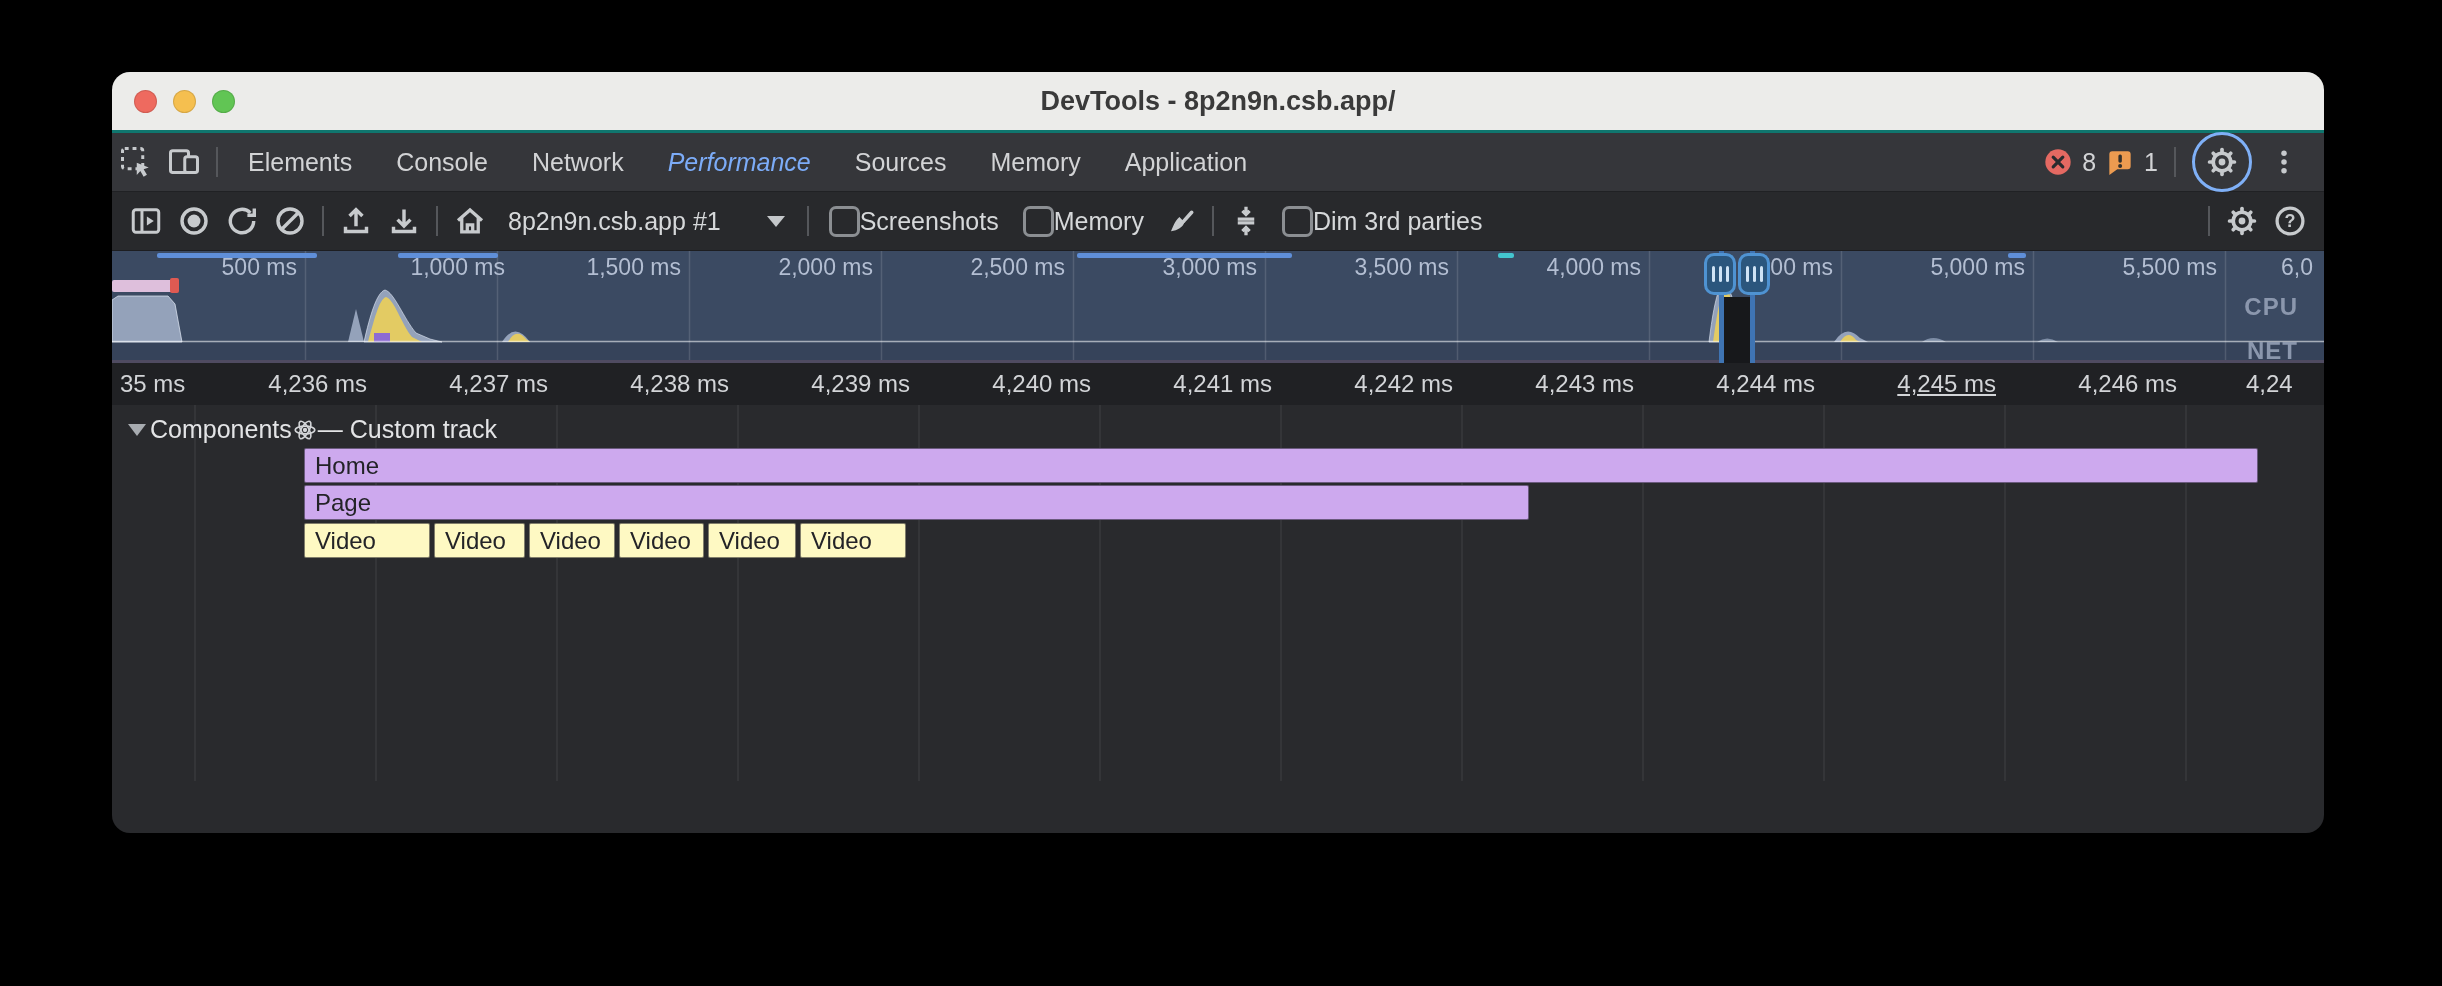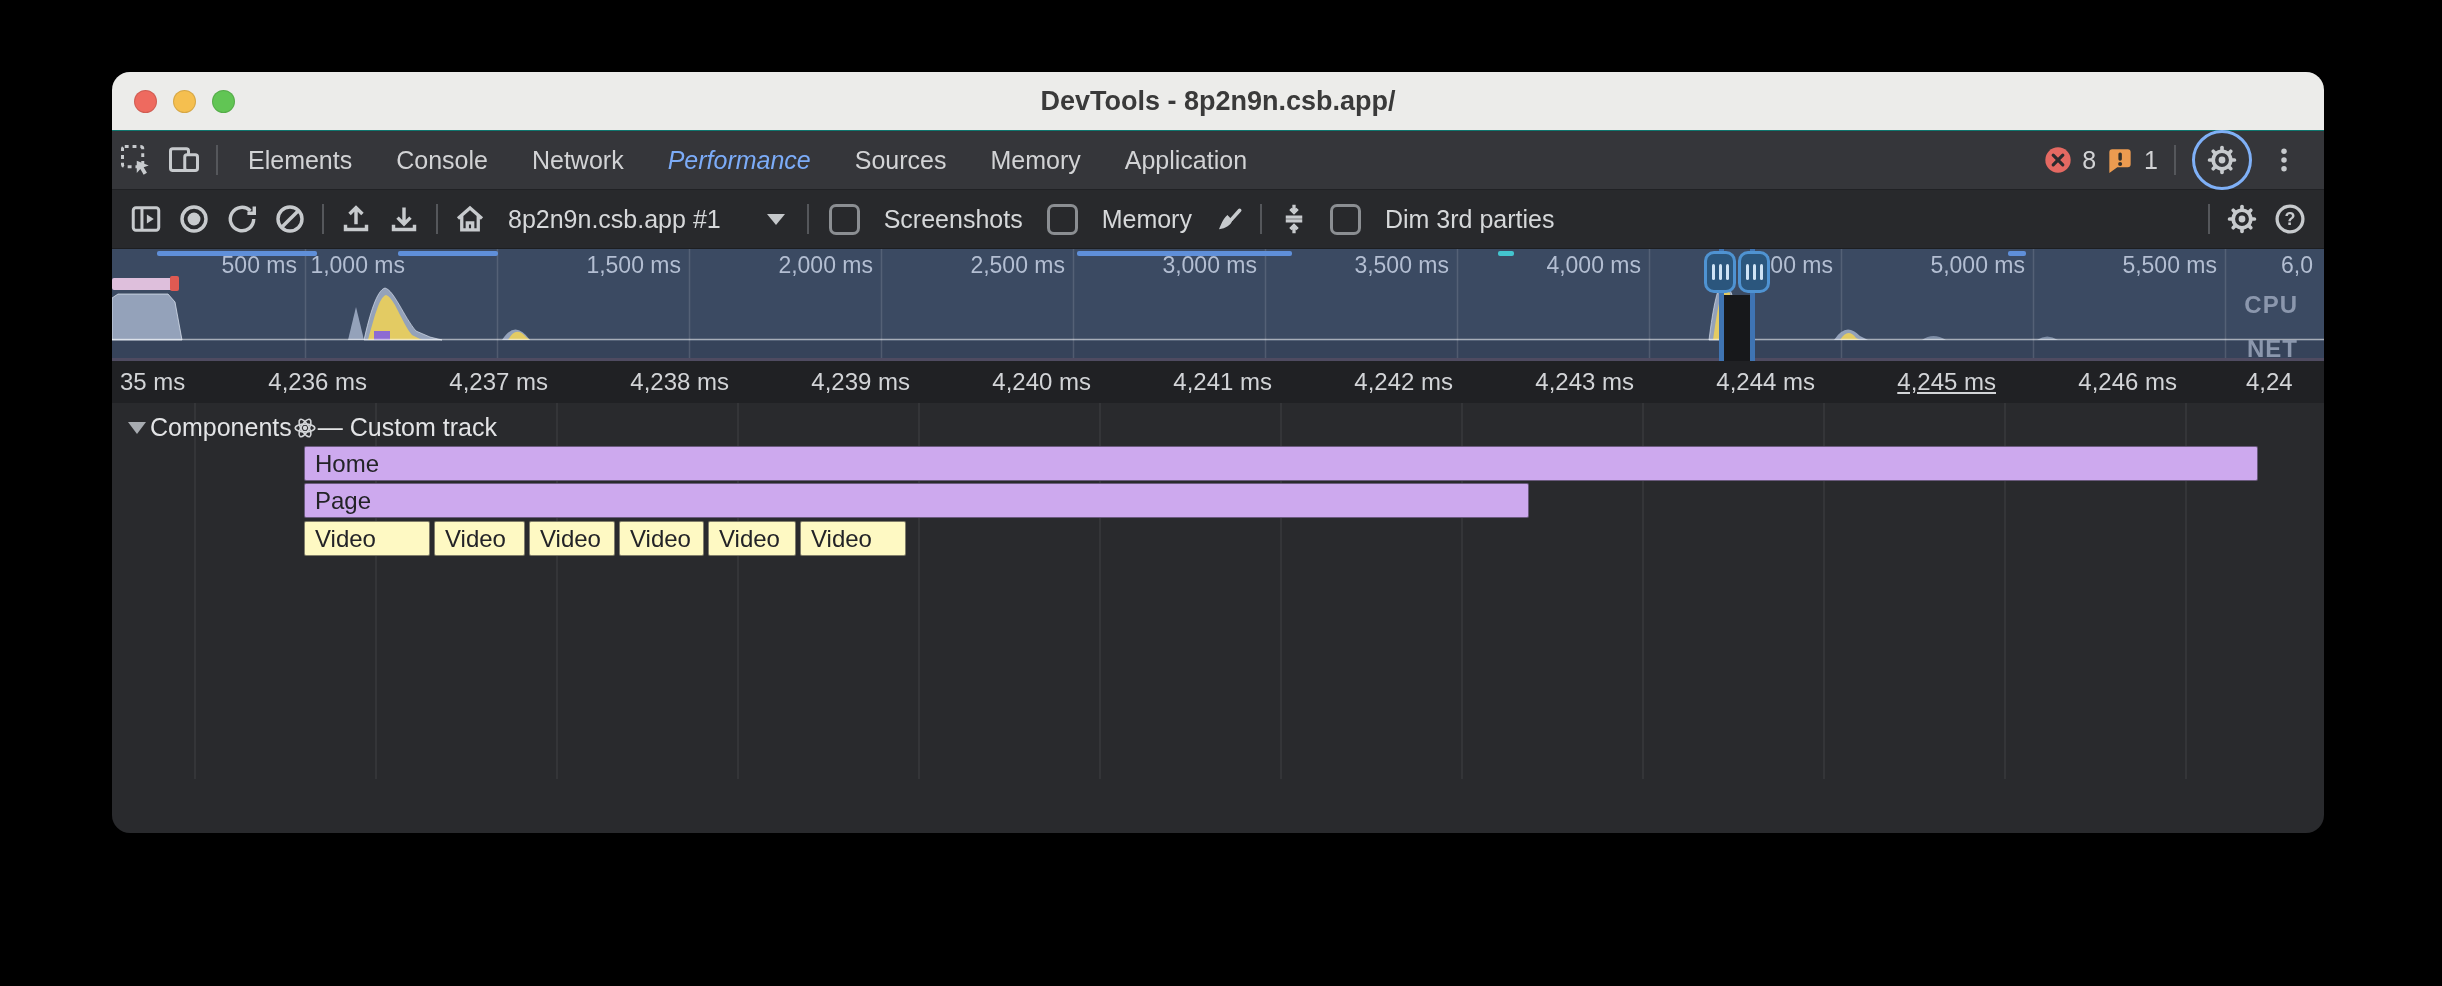--- a/index.html
+++ b/index.html
@@ -1,40 +1,40 @@
 <!DOCTYPE html>
 <html><head>
 <meta charset="utf-8">
 <style>
   html,body{margin:0;padding:0;background:#000;width:2442px;height:986px;overflow:hidden;
     font-family:"Liberation Sans",sans-serif;-webkit-font-smoothing:antialiased;}
   .window{position:absolute;left:112px;top:72px;width:2212px;height:761px;border-radius:18px;
     overflow:hidden;background:#292a2d;box-shadow:0 24px 70px rgba(0,0,0,.65);}
   
-  .titlebar{position:relative;height:58px;background:#ececea;border-bottom:1px solid #0f766e;}
+  .titlebar{position:relative;height:58px;background:#ececea;border-bottom:3px solid #0f766e;}
   .lights{position:absolute;left:22px;top:0;height:100%;display:flex;align-items:center;gap:16px;}
   .light{width:21px;height:21px;border-radius:50%;border:1px solid rgba(0,0,0,.12);}
   .title{position:absolute;left:0;right:0;top:0;height:100%;display:flex;align-items:center;justify-content:center;
     font-size:27px;font-weight:700;color:#3a3a3a;}
   
   .tabbar{position:relative;height:58px;background:#35363a;display:flex;align-items:center;border-bottom:1px solid #202124;}
   .icon-btn{height:44px;min-width:48px;display:flex;align-items:center;justify-content:center;flex:none;}
   .vsep{width:2px;height:30px;background:#55575b;margin:0 8px;flex:none;}
   .tabstrip{display:flex;height:100%;align-items:center;}
   .tab{position:relative;height:100%;display:flex;align-items:center;padding:12px 22px;font-size:25px;color:#d2d3d5;cursor:default;}
   .tab.active{color:#7cacf8;font-style:italic;}
   .tab.active::after{content:'';position:absolute;left:8px;right:8px;bottom:2px;height:6px;border-radius:4px;background:#7cacf8;}
   .tabbar-right{margin-left:auto;display:flex;align-items:center;gap:8px;padding-right:16px;}
   .badge{display:flex;align-items:center;gap:8px;font-size:25px;color:#d2d3d5;}
   .focus-ring{width:54px;height:54px;border-radius:50%;border:3px solid #7fb0f7;display:flex;align-items:center;justify-content:center;}
   
   .toolbar{position:relative;height:58px;background:#28292c;display:flex;align-items:center;border-bottom:1px solid #1d1e21;padding:0 10px;}
   .select-ctl{display:flex;align-items:center;gap:46px;padding:0 14px;font-size:25px;color:#d6d8da;}
   .caret{width:0;height:0;border-left:9px solid transparent;border-right:9px solid transparent;border-top:11px solid #c4c7ca;}
-  .check{display:flex;align-items:center;gap:24px;font-size:25px;color:#d6d8da;padding:0 12px;}
+  .check{display:flex;align-items:center;gap:0;font-size:25px;color:#d6d8da;padding:0 12px;}
   .box{width:25px;height:25px;border:3px solid #8b8e92;border-radius:7px;background:transparent;flex:none;}
   .toolbar-right{margin-left:auto;display:flex;align-items:center;}
   
   .overview{position:relative;height:112px;background:#3b4a62;overflow:hidden;}
   .overview svg{position:absolute;inset:0;}
   .ov-label{position:absolute;top:3px;font-size:23px;color:#b3bed2;white-space:nowrap;z-index:3;}
   .netseg{position:absolute;top:2px;height:5px;border-radius:2px;background:#5f8fd9;z-index:2;}
   .cpu-net{position:absolute;right:26px;font-size:24px;font-weight:700;color:#8b97ad;z-index:3;letter-spacing:1px;}
   .sel-line{position:absolute;top:0;bottom:0;width:5px;background:#3f74b3;z-index:4;}
   .sel-gap{position:absolute;background:#17181b;z-index:3;}
@@ -287,21 +287,21 @@
     </svg>
     <div id="ov-netsegs">
         <div class="netseg" style="left: 45px; width: 160px; background: rgb(95, 143, 217);"></div>
         <div class="netseg" style="left: 286px; width: 100px; background: rgb(95, 143, 217);"></div>
         <div class="netseg" style="left: 965px; width: 215px; background: rgb(95, 143, 217);"></div>
         <div class="netseg" style="left: 1386px; width: 16px; background: rgb(67, 197, 207);"></div>
         <div class="netseg" style="left: 1896px; width: 18px; background: rgb(95, 143, 217);"></div>
       </div>
     <div id="ov-labels">
         <div class="ov-label" style="right: 2027px;">500 ms</div>
-        <div class="ov-label" style="right: 1919px;">1,000 ms</div>
+        <div class="ov-label" style="right: 1819px;">1,000 ms</div>
         <div class="ov-label" style="right: 1643px;">1,500 ms</div>
         <div class="ov-label" style="right: 1451px;">2,000 ms</div>
         <div class="ov-label" style="right: 1259px;">2,500 ms</div>
         <div class="ov-label" style="right: 1067px;">3,000 ms</div>
         <div class="ov-label" style="right: 875px;">3,500 ms</div>
         <div class="ov-label" style="right: 683px;">4,000 ms</div>
         <div class="ov-label" style="right: 491px;">4,500 ms</div>
         <div class="ov-label" style="right: 299px;">5,000 ms</div>
         <div class="ov-label" style="right: 107px;">5,500 ms</div>
         <div class="ov-label" style="left: 2169px;">6,0</div>

